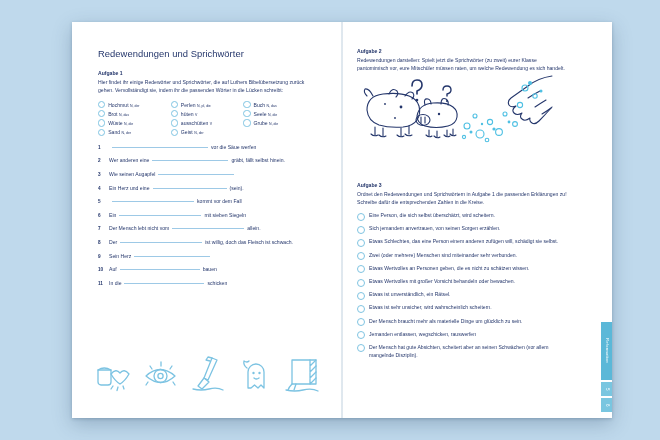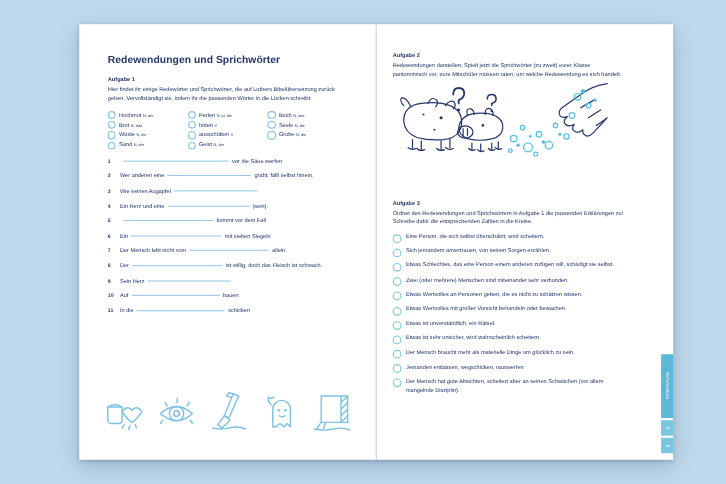--- a/index.html
+++ b/index.html
@@ -39,21 +39,21 @@
   }
   .tab-num{
     position:absolute;right:-1px;width:12px;height:14px;
     writing-mode:vertical-rl;
     font-size:4.5px;color:#ffffff;
     display:flex;align-items:center;justify-content:center;
   }
   .tab-num.n1{top:360px;}
   .tab-num.n2{top:376px;}
   h1.title{
-    margin:0;font-size:9.4px;font-weight:bold;color:#24366b;letter-spacing:.05px;
+    margin:0;font-size:9.4px;font-weight:normal;color:#24366b;letter-spacing:.05px;
   }
   .task-h{font-size:5.1px;font-weight:bold;color:#24366b;margin:0 0 1.5px 0;}
   .task-p{font-size:5.1px;line-height:1.62;color:#24366b;margin:0;}
 
   
   .wordbank{display:flex;gap:0;margin-top:0;}
   .wb-col{width:88px;}
   .wb-item{display:flex;align-items:center;gap:3px;height:9.2px;}
   .wb-circle{
     width:5.2px;height:5.2px;border-radius:50%;

